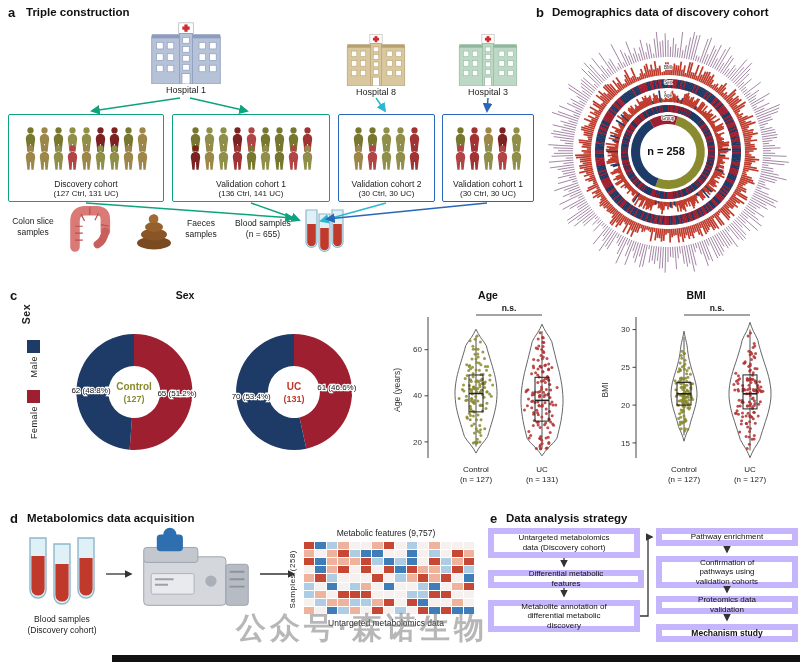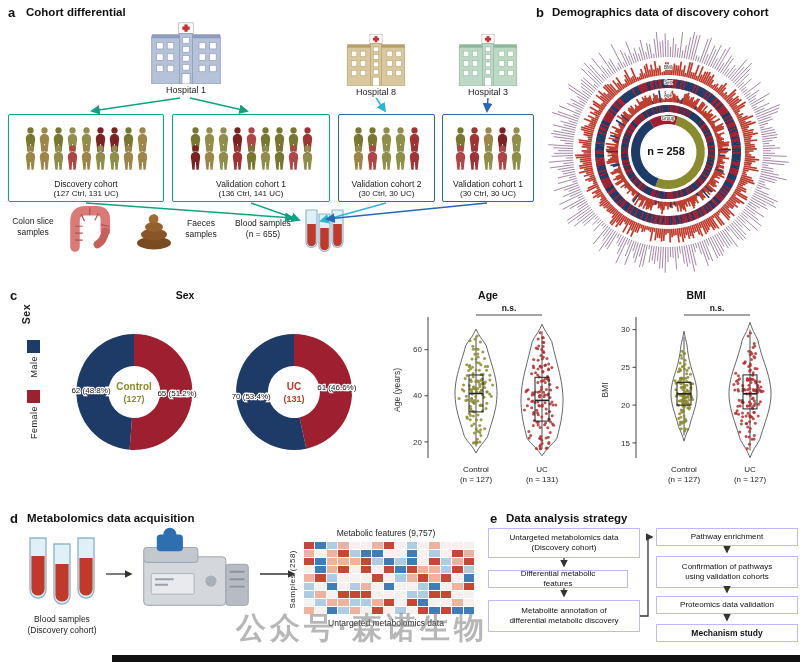--- a/index.html
+++ b/index.html
@@ -20,40 +20,40 @@
   .crowd-row{display:flex;justify-content:center;}
   .crowd-row + .crowd-row{margin-top:-8px;}
   .person{width:13px;height:26px;margin:0 0.5px;}
   .cohort-name{font-size:8.5px;color:#222;line-height:1.2;text-align:center;}
   .cohort-detail{font-size:8px;color:#222;line-height:1.2;text-align:right;}
   .sample-label{position:absolute;font-size:8.5px;color:#222;text-align:center;white-space:pre-line;line-height:1.25;z-index:3;}
   .swatch{position:absolute;width:13px;height:13px;z-index:3;}
   .vtext{position:absolute;writing-mode:vertical-rl;transform:rotate(180deg);font-size:9px;color:#222;letter-spacing:0.5px;z-index:3;}
   .vtext.bold{font-weight:bold;font-size:10.5px;}
   .hm-grid{position:absolute;display:grid;gap:1px;background:#fff;z-index:2;}
-  .fbox{position:absolute;border:1px solid #c4b5fd;background:#fff;display:flex;align-items:center;justify-content:center;
+  .fbox{position:absolute;border:6px solid #c4b5fd;background:#fff;display:flex;align-items:center;justify-content:center;
         text-align:center;font-size:8px;line-height:1.2;color:#111;padding:2px 20px;z-index:2;}
   .fbox.bold{font-weight:bold;font-size:8.5px;}
   .overlay{position:absolute;left:0;top:0;pointer-events:none;z-index:6;}
   .ln-teal{stroke:#0ea37f;stroke-width:1.5;fill:none;}
   .ln-cyan{stroke:#2ab7cf;stroke-width:1.5;fill:none;}
   .ln-blue{stroke:#2a66b8;stroke-width:1.5;fill:none;}
   .ln-dark{stroke:#333;stroke-width:1.3;fill:none;}
   .watermark{position:absolute;left:236px;top:608px;font-size:30px;font-weight:bold;color:#7e7e7e;opacity:0.55;
              letter-spacing:4px;z-index:9;white-space:nowrap;}
   .bottom-bar{position:absolute;left:112px;top:655px;width:688px;height:7px;background:#121212;z-index:10;}
   .circos-center{position:absolute;text-align:center;font-weight:bold;font-size:11px;color:#111;z-index:3;}
 </style>
 </head>
 <body>
 
 <div class="figure">
 
   <span class="plabel" style="left:8px;top:5px">a</span>
-  <span class="ptitle" style="left:26px;top:6px">Cohort differential</span>
+  <span class="ptitle" style="left:26px;top:6px">Triple construction</span>
 
   <div class="hospital" style="left:138px;top:22px;width:96px">
     <div class="hospital-icon" style="height:62px"><svg viewBox="0 0 100 76" width="100%" height="100%" preserveAspectRatio="xMidYMax meet">
     <rect x="41" y="1" width="18" height="13" fill="#fff" stroke="#bbb"></rect>
     <rect x="48" y="3" width="4" height="9" fill="#cf2e2e"></rect>
     <rect x="45.5" y="5.5" width="9" height="4" fill="#cf2e2e"></rect>
     <rect x="8" y="18" width="84" height="58" fill="#b6c2d8" stroke="#8d9cbe"></rect>
     <rect x="8" y="15" width="84" height="5" fill="#8d9cbe"></rect>
     <rect x="42" y="14" width="16" height="62" fill="#b6c2d8" stroke="#8d9cbe"></rect>
     <rect x="14" y="25" width="8" height="8" fill="#fff" stroke="#8d9cbe" stroke-width="0.8"></rect>
@@ -2490,21 +2490,21 @@
       <div style="background:#3f7db8"></div>
       <div style="background:#c64734"></div>
       <div style="background:#3f7db8"></div>
       <div style="background:#3f7db8"></div>
     </div>
   <div class="sample-label" style="left:294px;top:618px;width:184px">Untargeted metabolomics data</div>
 
   <span class="plabel" style="left:490px;top:511px">e</span>
   <span class="ptitle" style="left:506px;top:512px">Data analysis strategy</span>
   <div class="fbox" style="left:488px;top:528px;width:152px;height:30px">Untargeted metabolomics data (Discovery cohort)</div>
-  <div class="fbox" style="left:488px;top:570px;width:140px;height:18px">Differential metabolic features</div>
+  <div class="fbox" style="left:488px;top:570px;width:156px;height:18px">Differential metabolic features</div>
   <div class="fbox" style="left:488px;top:600px;width:152px;height:32px">Metabolite annotation of differential metabolic discovery</div>
   <div class="fbox" style="left:656px;top:528px;width:142px;height:18px">Pathway enrichment</div>
   <div class="fbox" style="left:656px;top:556px;width:142px;height:32px">Confirmation of pathways using validation cohorts</div>
   <div class="fbox" style="left:656px;top:596px;width:142px;height:18px">Proteomics data validation</div>
   <div class="fbox bold" style="left:656px;top:624px;width:142px;height:18px">Mechanism study</div>
 
   <svg class="overlay" width="800" height="662">
     <defs>
       <marker id="mk-teal" viewBox="0 0 10 10" refX="8" refY="5" markerWidth="6.5" markerHeight="6.5" orient="auto-start-reverse">
           <path d="M0 0 L10 5 L0 10 Z" fill="#0ea37f"></path>

